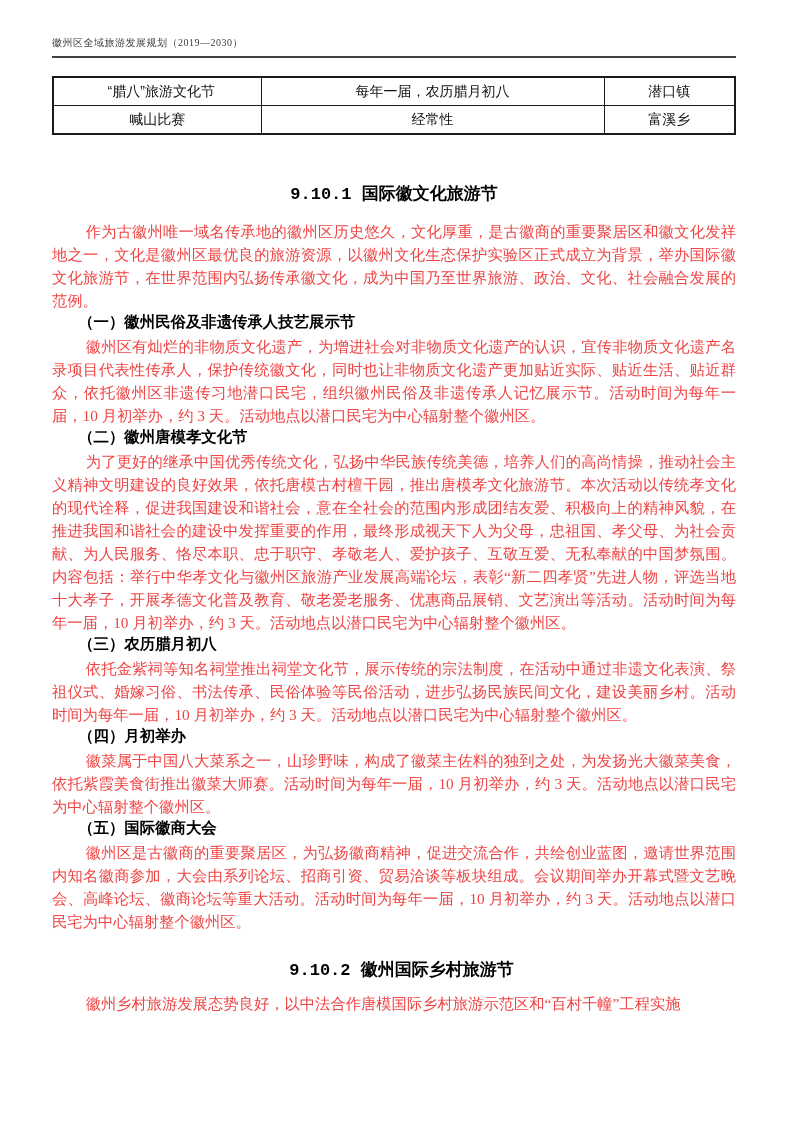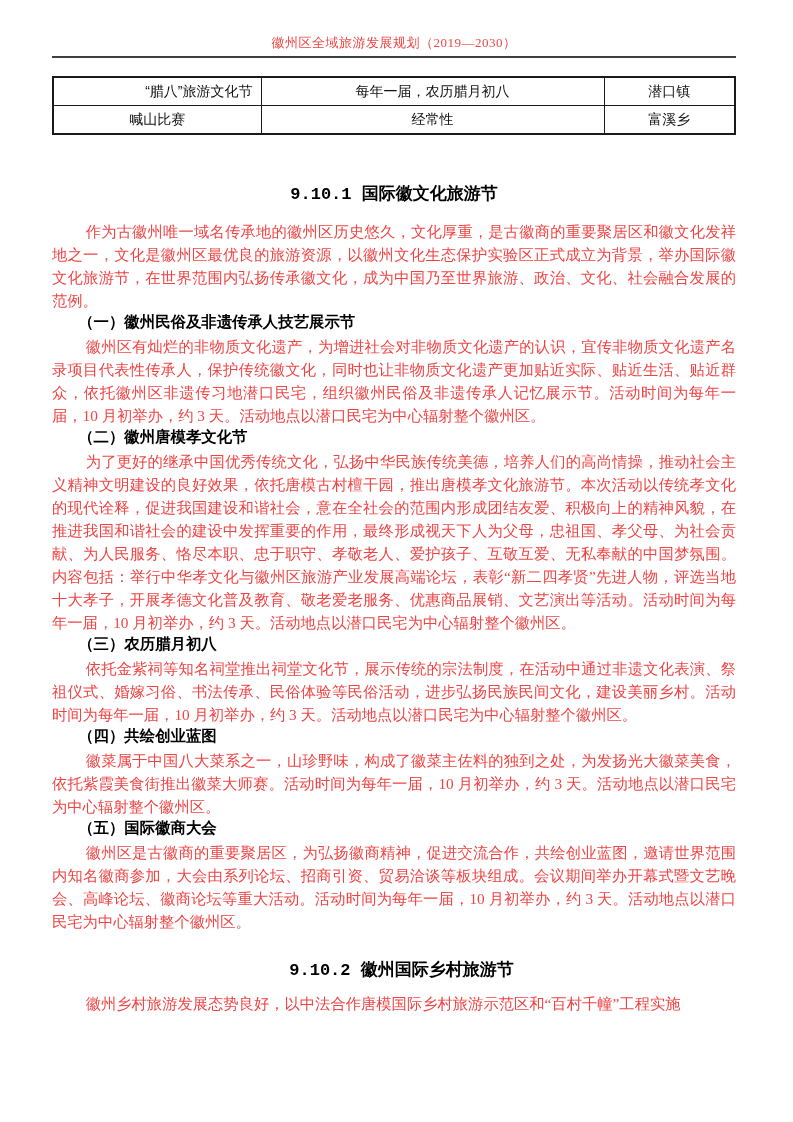--- a/index.html
+++ b/index.html
@@ -15,25 +15,25 @@
     background: #ffffff;
     color: #1a1a1a;
     box-sizing: border-box;
     padding: 34px 57px 0 52px;
     font-family: "Liberation Serif", serif;
     overflow: hidden;
   }
   
   .doc-header { margin-bottom: 0; }
   .doc-header .header-title {
-    text-align: center;
-    font-size: 13px;
+    text-align: left;
+    font-size: 10px;
     line-height: 18px;
     letter-spacing: 0.5px;
-    color: #ef4444;
+    color: #404040;
   }
   .doc-header .header-rule {
     height: 0;
     border-bottom: 2.5px solid #404040;
     margin-top: 4px;
   }
   
   table.festival-table {
     width: 100%;
     margin-top: 18px;
@@ -45,21 +45,21 @@
     border: 2px solid #1a1a1a;
   }
   table.festival-table td {
     border: 1px solid #1a1a1a;
     height: 27px;
     padding: 0 8px;
     text-align: center;
     overflow: hidden;
     white-space: nowrap;
   }
-  table.festival-table td.cell-left { text-align: right; padding-left: 16px; }
+  table.festival-table td.cell-left { text-align: center; padding-left: 16px; }
   .col-festival  { width: 30.5%; }
   .col-frequency { width: 50.3%; }
   .col-location  { width: 19.2%; }
   
   .section-heading {
     font-family: Liberation Mono, monospace;
     font-weight: bold;
     font-size: 17px;
     line-height: 23px;
     color: #000;
@@ -132,21 +132,21 @@
 
   <h3 class="sub-heading">（一）徽州民俗及非遗传承人技艺展示节</h3>
   <p class="body-para">徽州区有灿烂的非物质文化遗产，为增进社会对非物质文化遗产的认识，宜传非物质文化遗产名录项目代表性传承人，保护传统徽文化，同时也让非物质文化遗产更加贴近实际、贴近生活、贴近群众，依托徽州区非遗传习地潜口民宅，组织徽州民俗及非遗传承人记忆展示节。活动时间为每年一届，10 月初举办，约 3 天。活动地点以潜口民宅为中心辐射整个徽州区。</p>
 
   <h3 class="sub-heading">（二）徽州唐模孝文化节</h3>
   <p class="body-para">为了更好的继承中国优秀传统文化，弘扬中华民族传统美德，培养人们的高尚情操，推动社会主义精神文明建设的良好效果，依托唐模古村檀干园，推出唐模孝文化旅游节。本次活动以传统孝文化的现代诠释，促进我国建设和谐社会，意在全社会的范围内形成团结友爱、积极向上的精神风貌，在推进我国和谐社会的建设中发挥重要的作用，最终形成视天下人为父母，忠祖国、孝父母、为社会贡献、为人民服务、恪尽本职、忠于职守、孝敬老人、爱护孩子、互敬互爱、无私奉献的中国梦氛围。内容包括：举行中华孝文化与徽州区旅游产业发展高端论坛，表彰“新二四孝贤”先进人物，评选当地十大孝子，开展孝德文化普及教育、敬老爱老服务、优惠商品展销、文艺演出等活动。活动时间为每年一届，10 月初举办，约 3 天。活动地点以潜口民宅为中心辐射整个徽州区。</p>
 
   <h3 class="sub-heading">（三）农历腊月初八</h3>
   <p class="body-para">依托金紫祠等知名祠堂推出祠堂文化节，展示传统的宗法制度，在活动中通过非遗文化表演、祭祖仪式、婚嫁习俗、书法传承、民俗体验等民俗活动，进步弘扬民族民间文化，建设美丽乡村。活动时间为每年一届，10 月初举办，约 3 天。活动地点以潜口民宅为中心辐射整个徽州区。</p>
 
-  <h3 class="sub-heading">（四）共绘创业蓝图</h3>
+  <h3 class="sub-heading">（四）月初举办</h3>
   <p class="body-para">徽菜属于中国八大菜系之一，山珍野味，构成了徽菜主佐料的独到之处，为发扬光大徽菜美食，依托紫霞美食街推出徽菜大师赛。活动时间为每年一届，10 月初举办，约 3 天。活动地点以潜口民宅为中心辐射整个徽州区。</p>
 
   <h3 class="sub-heading">（五）国际徽商大会</h3>
   <p class="body-para">徽州区是古徽商的重要聚居区，为弘扬徽商精神，促进交流合作，共绘创业蓝图，邀请世界范围内知名徽商参加，大会由系列论坛、招商引资、贸易洽谈等板块组成。会议期间举办开幕式暨文艺晚会、高峰论坛、徽商论坛等重大活动。活动时间为每年一届，10 月初举办，约 3 天。活动地点以潜口民宅为中心辐射整个徽州区。</p>
 
   <h2 class="section-heading second">9.10.2 徽州国际乡村旅游节</h2>
 
   <p class="body-para">徽州乡村旅游发展态势良好，以中法合作唐模国际乡村旅游示范区和“百村千幢”工程实施</p>
 
 

